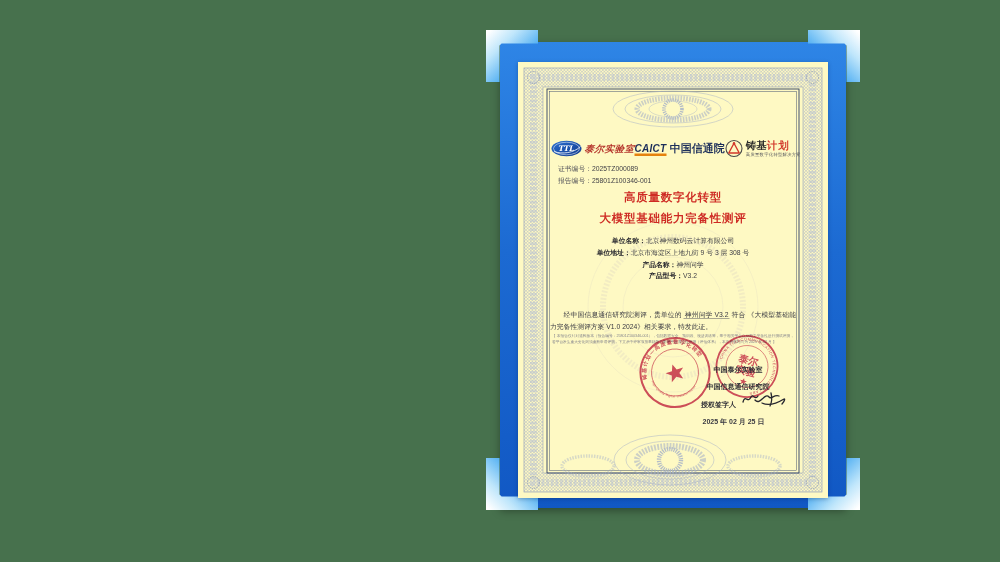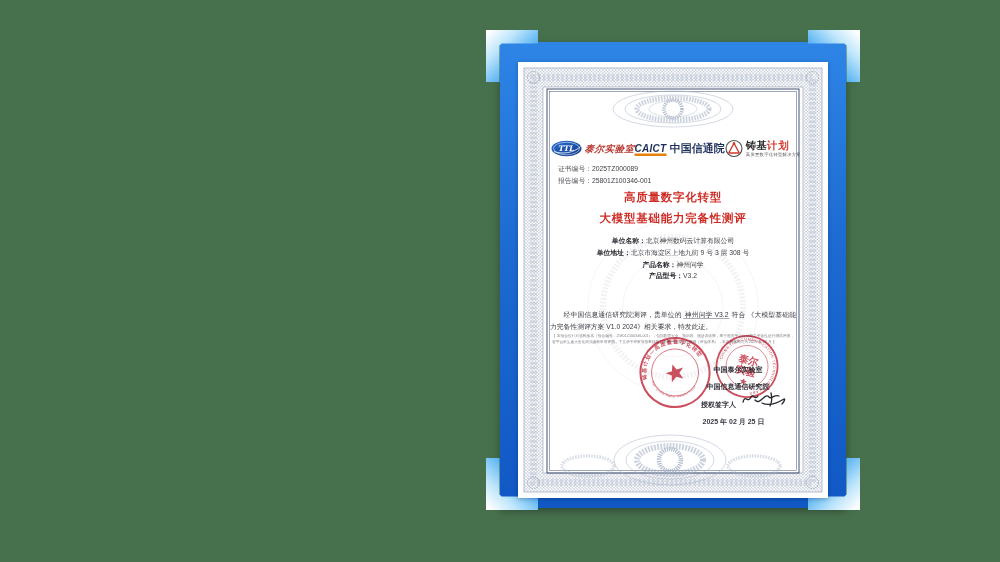--- a/index.html
+++ b/index.html
@@ -15,21 +15,21 @@
     background:linear-gradient(135deg,#ffffff 4%,#bfe6fb 30%,#45a9f1 68%,#1277d8 100%);
     clip-path:polygon(0 0,100% 0,100% 26%,30% 26%,26% 30%,26% 100%,0 100%);
     filter:drop-shadow(1px 1px 1px rgba(0,30,80,.35));}
   .corner.tl{left:486px;top:30px;}
   .corner.tr{left:808px;top:30px;transform:scaleX(-1);}
   .corner.bl{left:486px;top:458px;transform:scaleY(-1);}
   .corner.br{left:808px;top:458px;transform:scale(-1,-1);}
 
   
   .paper{position:absolute;left:518px;top:62px;width:310px;height:436px;
-    background:#ffffff;box-shadow:0 1px 4px rgba(0,20,60,.3);overflow:hidden;}
+    background:#fef9c3;box-shadow:0 1px 4px rgba(0,20,60,.3);overflow:hidden;}
   .deco{position:absolute;left:0;top:0;z-index:0;}
   .paper-inner{position:absolute;left:0;top:0;width:620px;height:872px;
     transform:scale(.5);transform-origin:0 0;}
 
   
   .logo-row{position:absolute;left:66px;top:150px;width:492px;height:46px;
     display:flex;justify-content:space-between;align-items:center;z-index:2;}
   .ttl-logo{display:flex;align-items:center;gap:3px;}
   .ttl-script{font-family:"DejaVu Serif",serif;font-style:italic;font-weight:bold;
     font-size:19px;color:#b5352c;letter-spacing:1px;white-space:nowrap;transform:skewX(-6deg);}

